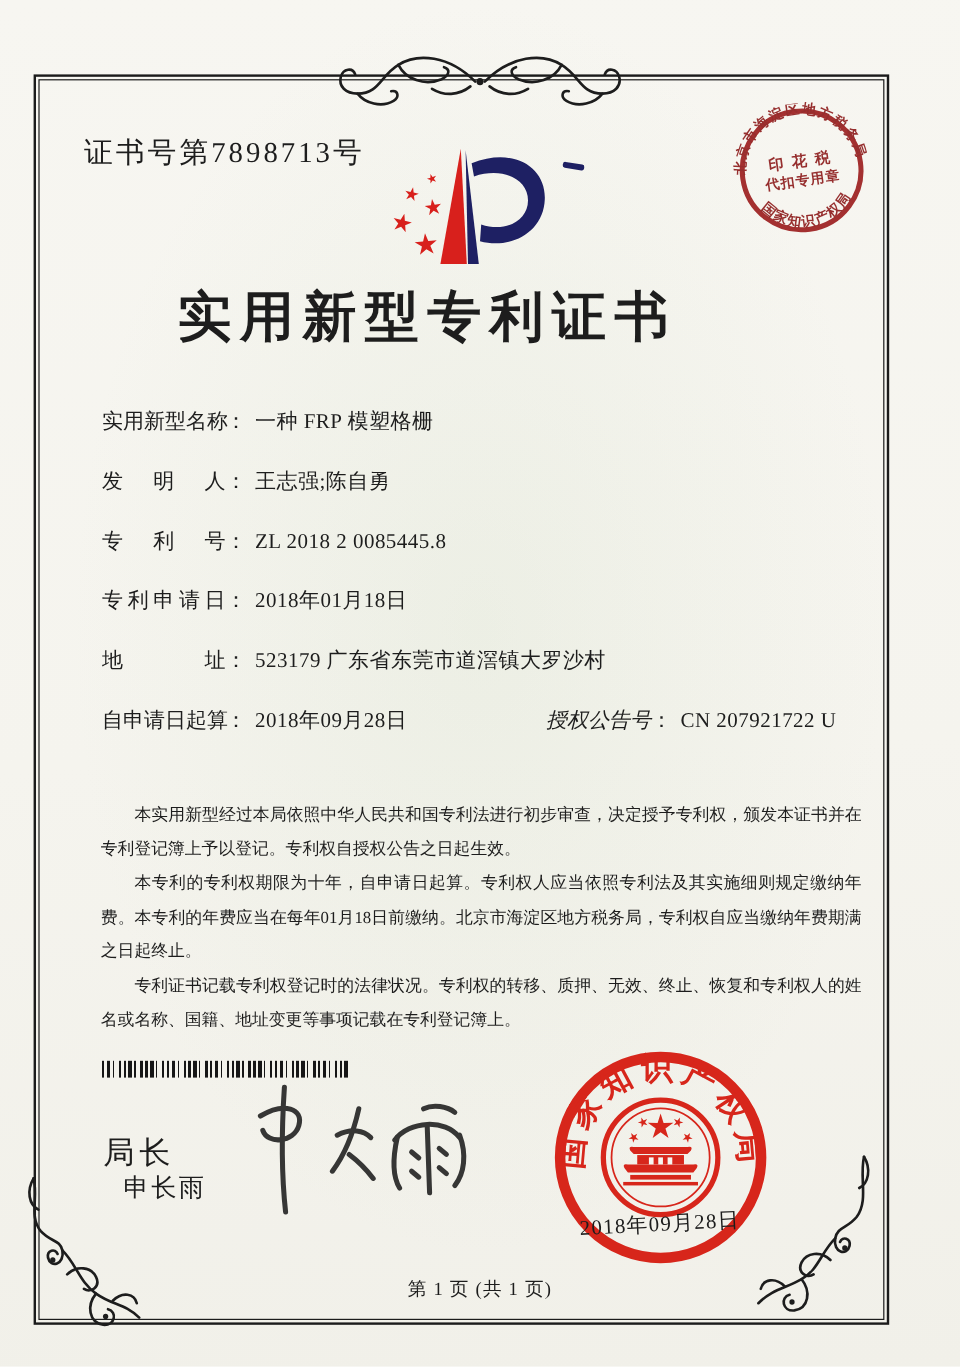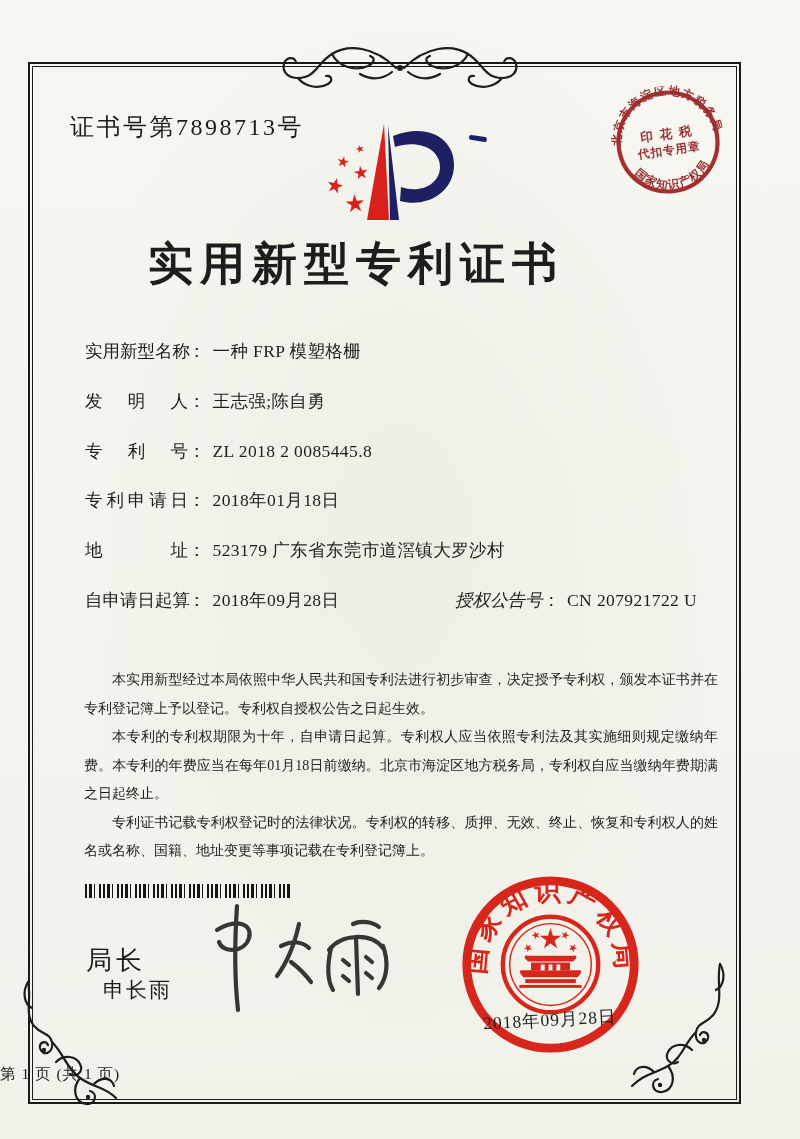--- a/index.html
+++ b/index.html
@@ -52,21 +52,21 @@
   .sig-name{position:absolute; left:86px; top:976px; font-size:21px; letter-spacing:2px; z-index:3;margin-left:17px;}
   .signature{position:absolute; left:203px; top:902px; z-index:3;}
 
   .seal{position:absolute; left:458px; top:872px; width:185px; height:185px; z-index:4;}
   .seal-date{position:absolute; left:483px; top:1007px; width:160px; font-size:17.5px;
              letter-spacing:1px; transform:rotate(-3deg); z-index:5;}
 
   .tax-stamp{position:absolute; left:612px; top:86px; width:112px; height:112px;
              transform:rotate(-8deg); z-index:4; opacity:0.92;}
 
-  .footer{position:absolute; left:0; top:1064px; width:800px; text-align:left;
+  .footer{position:absolute; left:0; top:1064px; width:800px; text-align:center;
           font-size:15.5px; letter-spacing:1px; z-index:3;}
 </style>
 </head>
 <body>
 
 <div class="page">
 
   <div class="frame">
     <div class="frame-inner"></div>
   </div>

